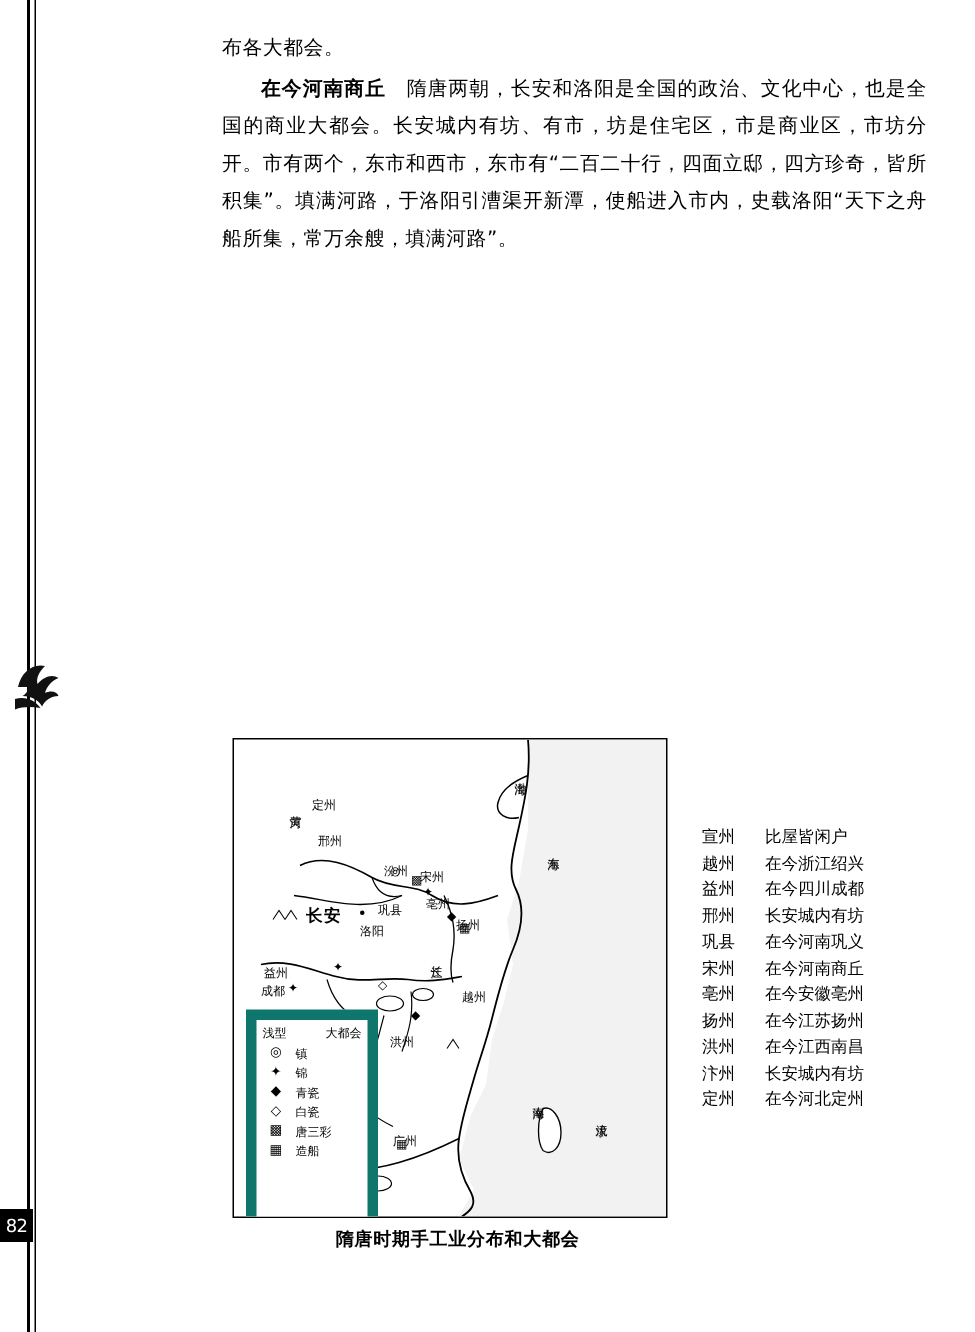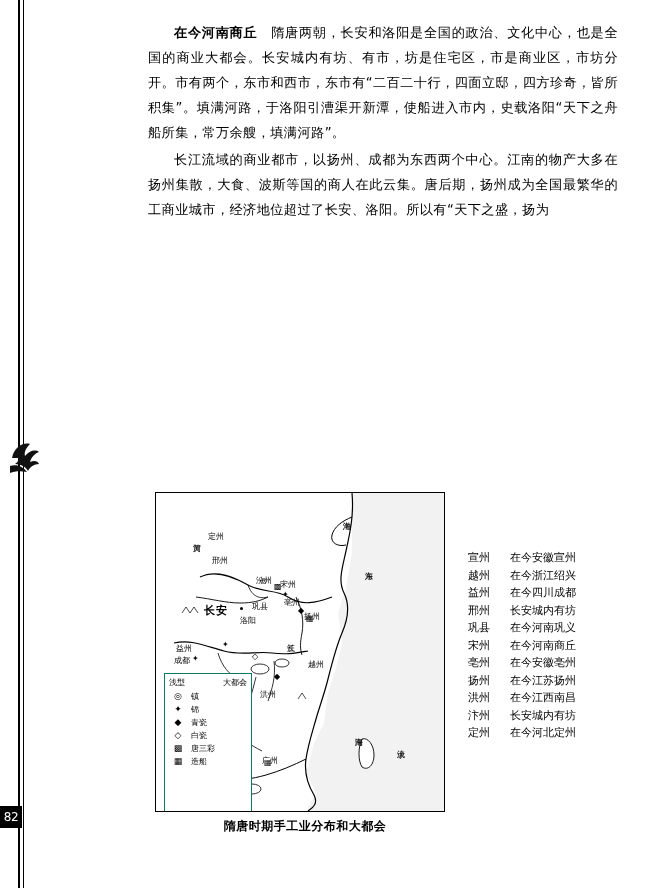--- a/index.html
+++ b/index.html
@@ -101,21 +101,21 @@
     letter-spacing: 0.5px;
   }
 
   
   .legend-box {
     position: absolute;
     left: 8px;
     top: 180px;
     width: 88px;
     height: 146px;
-    border: 1px solid #0f766e;
+    border: 7px solid #0f766e;
     background: #fff;
     font-size: 8px;
     padding: 3px 4px;
   }
   .legend-head {
     display: flex;
     justify-content: space-between;
     font-size: 8px;
     margin-bottom: 2px;
   }
@@ -179,22 +179,22 @@
 <div class="ornament">
   <svg width="34" height="36" viewBox="0 0 34 36">
     <path d="M4 18 C6 8, 14 2, 22 4 C18 8, 16 12, 17 16 C21 11, 27 9, 31 12 C26 14, 23 18, 22 22 C26 20, 30 21, 31 24 C26 24, 22 27, 20 31 C18 27, 13 24, 7 24 C10 22, 11 20, 10 18 Z" fill="#111"></path>
     <path d="M2 26 C8 24, 15 26, 19 32 C13 31, 7 31, 2 33 Z" fill="#111"></path>
   </svg>
 </div>
 
 <div class="page-num">82</div>
 
 <div class="content">
+  <p>布各大都会。</p>
   <p class="indent"><span class="bold-lead">在今河南商丘</span><span>　隋唐两朝，长安和洛阳是全国的政治、文化中心，也是全国的商业大都会。长安城内有坊、有市，坊是住宅区，市是商业区，市坊分开。市有两个，东市和西市，东市有“二百二十行，四面立邸，四方珍奇，皆所积集”。填满河路，于洛阳引漕渠开新潭，使船进入市内，史载洛阳“天下之舟船所集，常万余艘，填满河路”。</span></p>
-  <p class="indent">长江流域的商业都市，以扬州、成都为东西两个中心。江南的物产大多在扬州集散，大食、波斯等国的商人在此云集。唐后期，扬州成为全国最繁华的工商业城市，经济地位超过了长安、洛阳。所以有“天下之盛，扬为</p>
 </div>
 
 <div class="figure">
   <svg width="288" height="318" viewBox="0 0 288 318">
 
     <path d="M196 0 L288 0 L288 318 L150 318 L160 300 L150 280 L158 250 L168 230 L172 200 L180 175 L186 150 L182 120 L190 95 L196 60 Z" fill="#f2f2f2"></path>
 
     <path d="M196 0 C198 22,194 40,190 58 C186 76,182 88,188 100 C194 112,192 126,186 140
              C180 154,176 170,172 186 C168 202,164 212,160 226 C156 240,152 252,150 266
              C148 280,152 292,158 302 C162 310,158 314,152 318" fill="none" stroke="#000" stroke-width="1.2"></path>
@@ -299,21 +299,21 @@
       <span class="legend-label">造船</span>
     </div>
   </div>
 </div>
 
 <div class="fig-caption">隋唐时期手工业分布和大都会</div>
 
 <div class="place-table">
   <div class="place-row">
     <span class="place-name">宣州</span>
-    <span class="place-loc">在今安徽宣州</span>
+    <span class="place-loc">比屋皆闲户</span>
   </div>
   <div class="place-row">
     <span class="place-name">越州</span>
     <span class="place-loc">在今浙江绍兴</span>
   </div>
   <div class="place-row">
     <span class="place-name">益州</span>
     <span class="place-loc">在今四川成都</span>
   </div>
   <div class="place-row">

